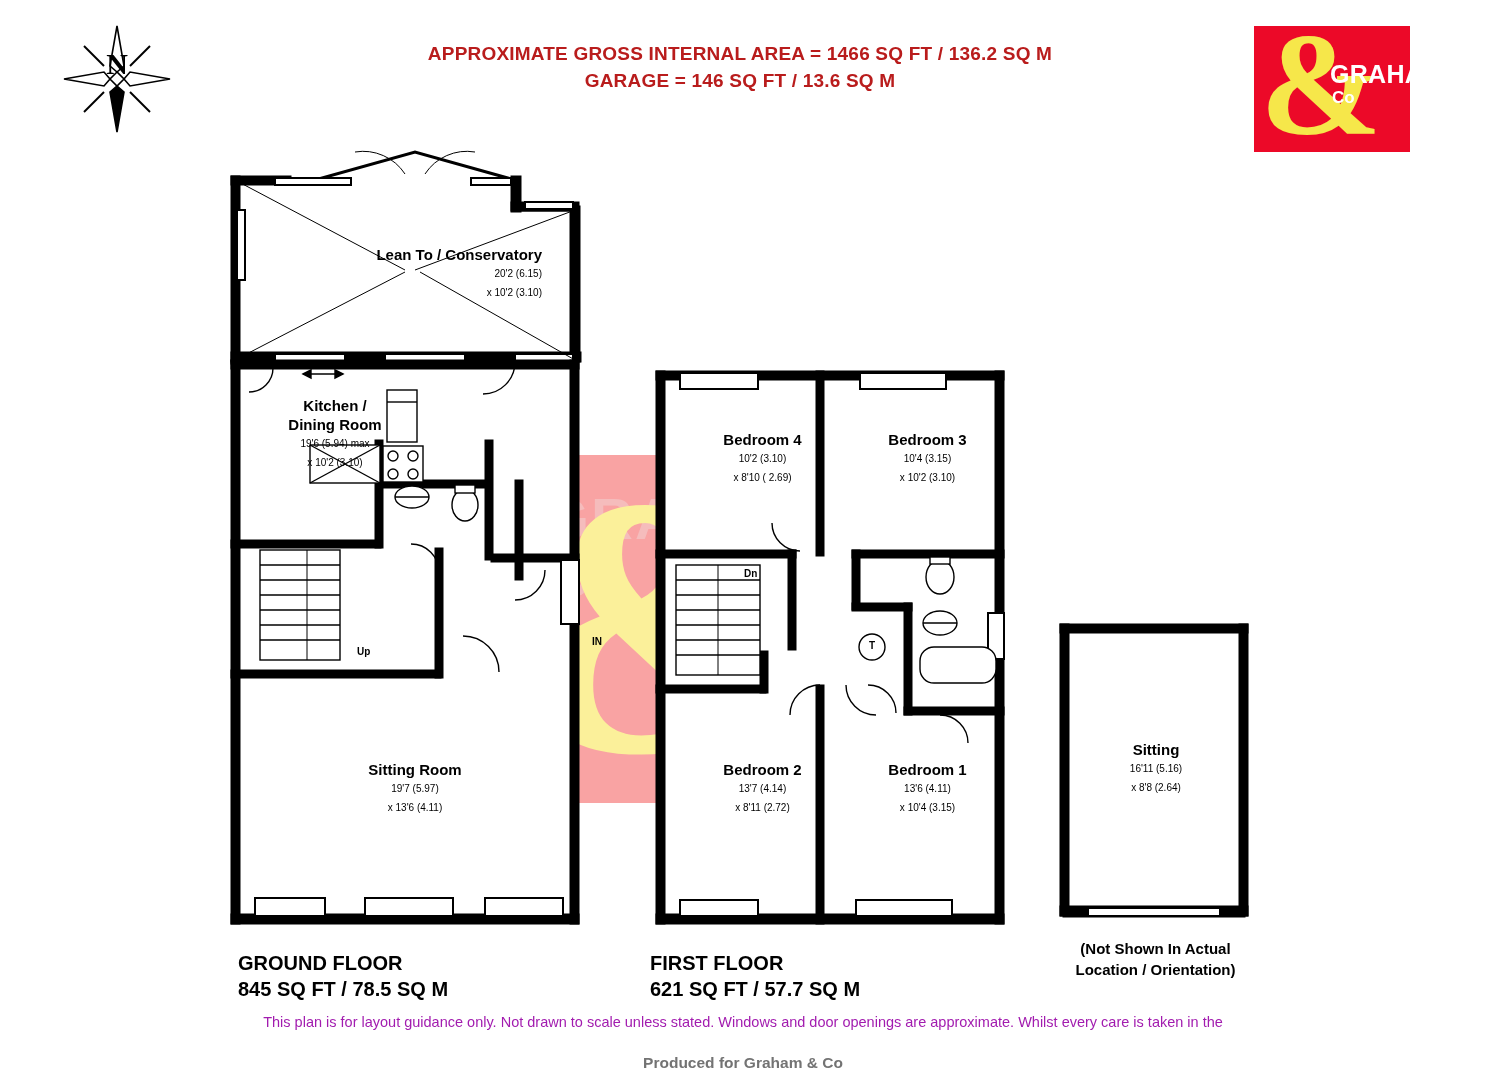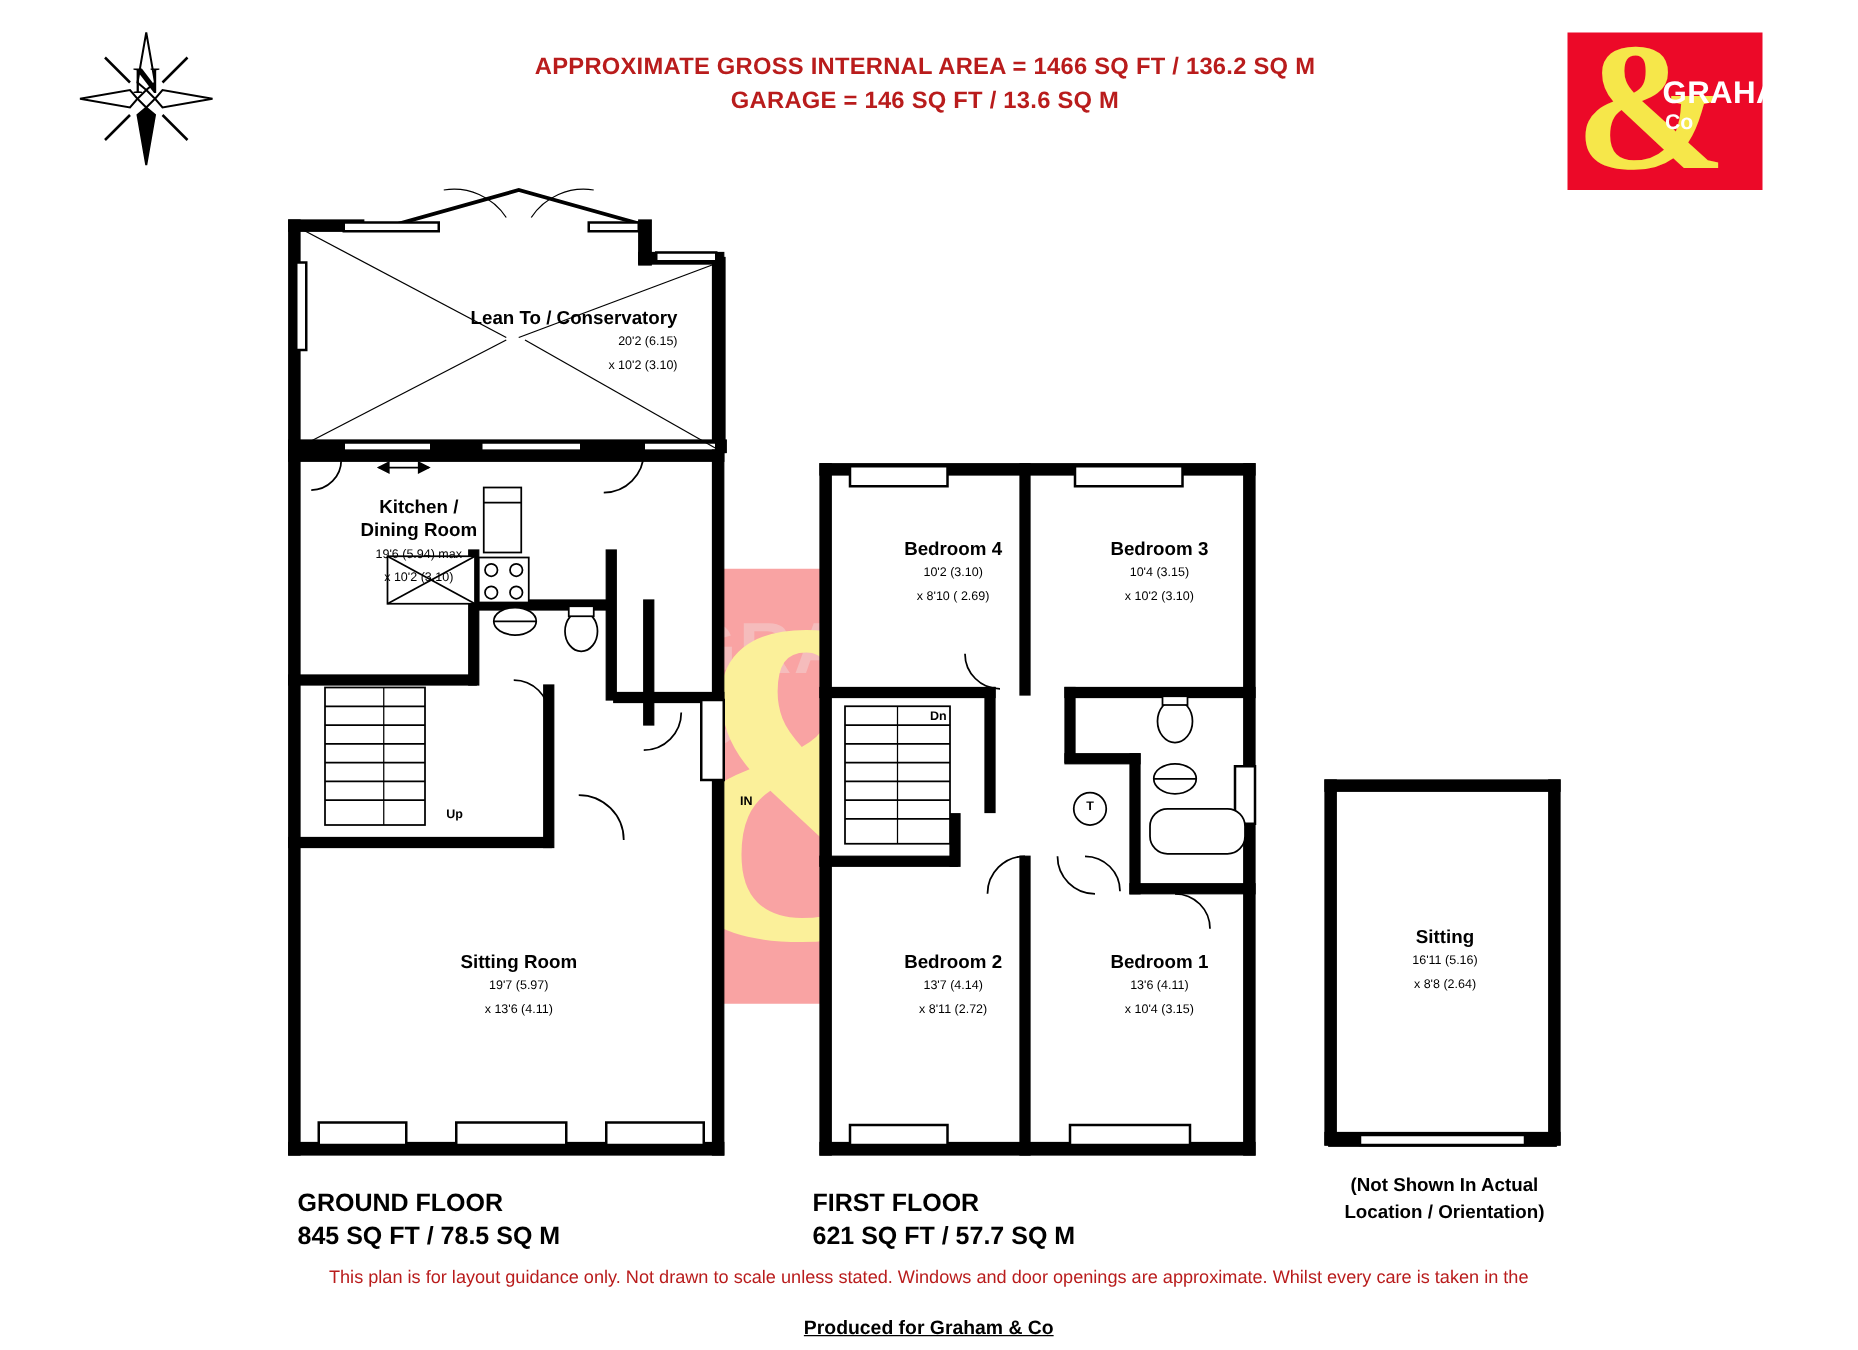--- a/index.html
+++ b/index.html
@@ -75,25 +75,25 @@
   .room-label .rl-name { font-weight:bold; font-size:15px; line-height:19px; }
   .room-label .rl-dim  { font-size:10px; line-height:19px; }
   .tiny-label { position:absolute; font-weight:bold; font-size:10px; }
 
   
   .floor-title { position:absolute; font-weight:bold; font-size:20px; line-height:26px; }
   .note { position:absolute; font-weight:bold; font-size:15px; line-height:21px; text-align:center; }
 
   #disclaimer {
     left:93px; top:1011px; width:1300px;
-    text-align:center; font-size:14.5px; line-height:23px; color:#b91c1c;
+    text-align:center; font-size:14.5px; line-height:23px; color:#a21caf;
   }
   #produced {
     left:93px; top:1054px; width:1300px;
-    text-align:center; font-weight:bold; font-size:15.5px; color:#000000;text-decoration:underline;
+    text-align:center; font-weight:bold; font-size:15.5px; color:#737373;
   }
 </style>
 </head>
 <body>
 
 <div id="header-area" class="abs">
   <div>APPROXIMATE GROSS INTERNAL AREA = 1466 SQ FT / 136.2 SQ M</div>
   <div>GARAGE = 146 SQ FT / 13.6 SQ M</div>
 </div>
 

